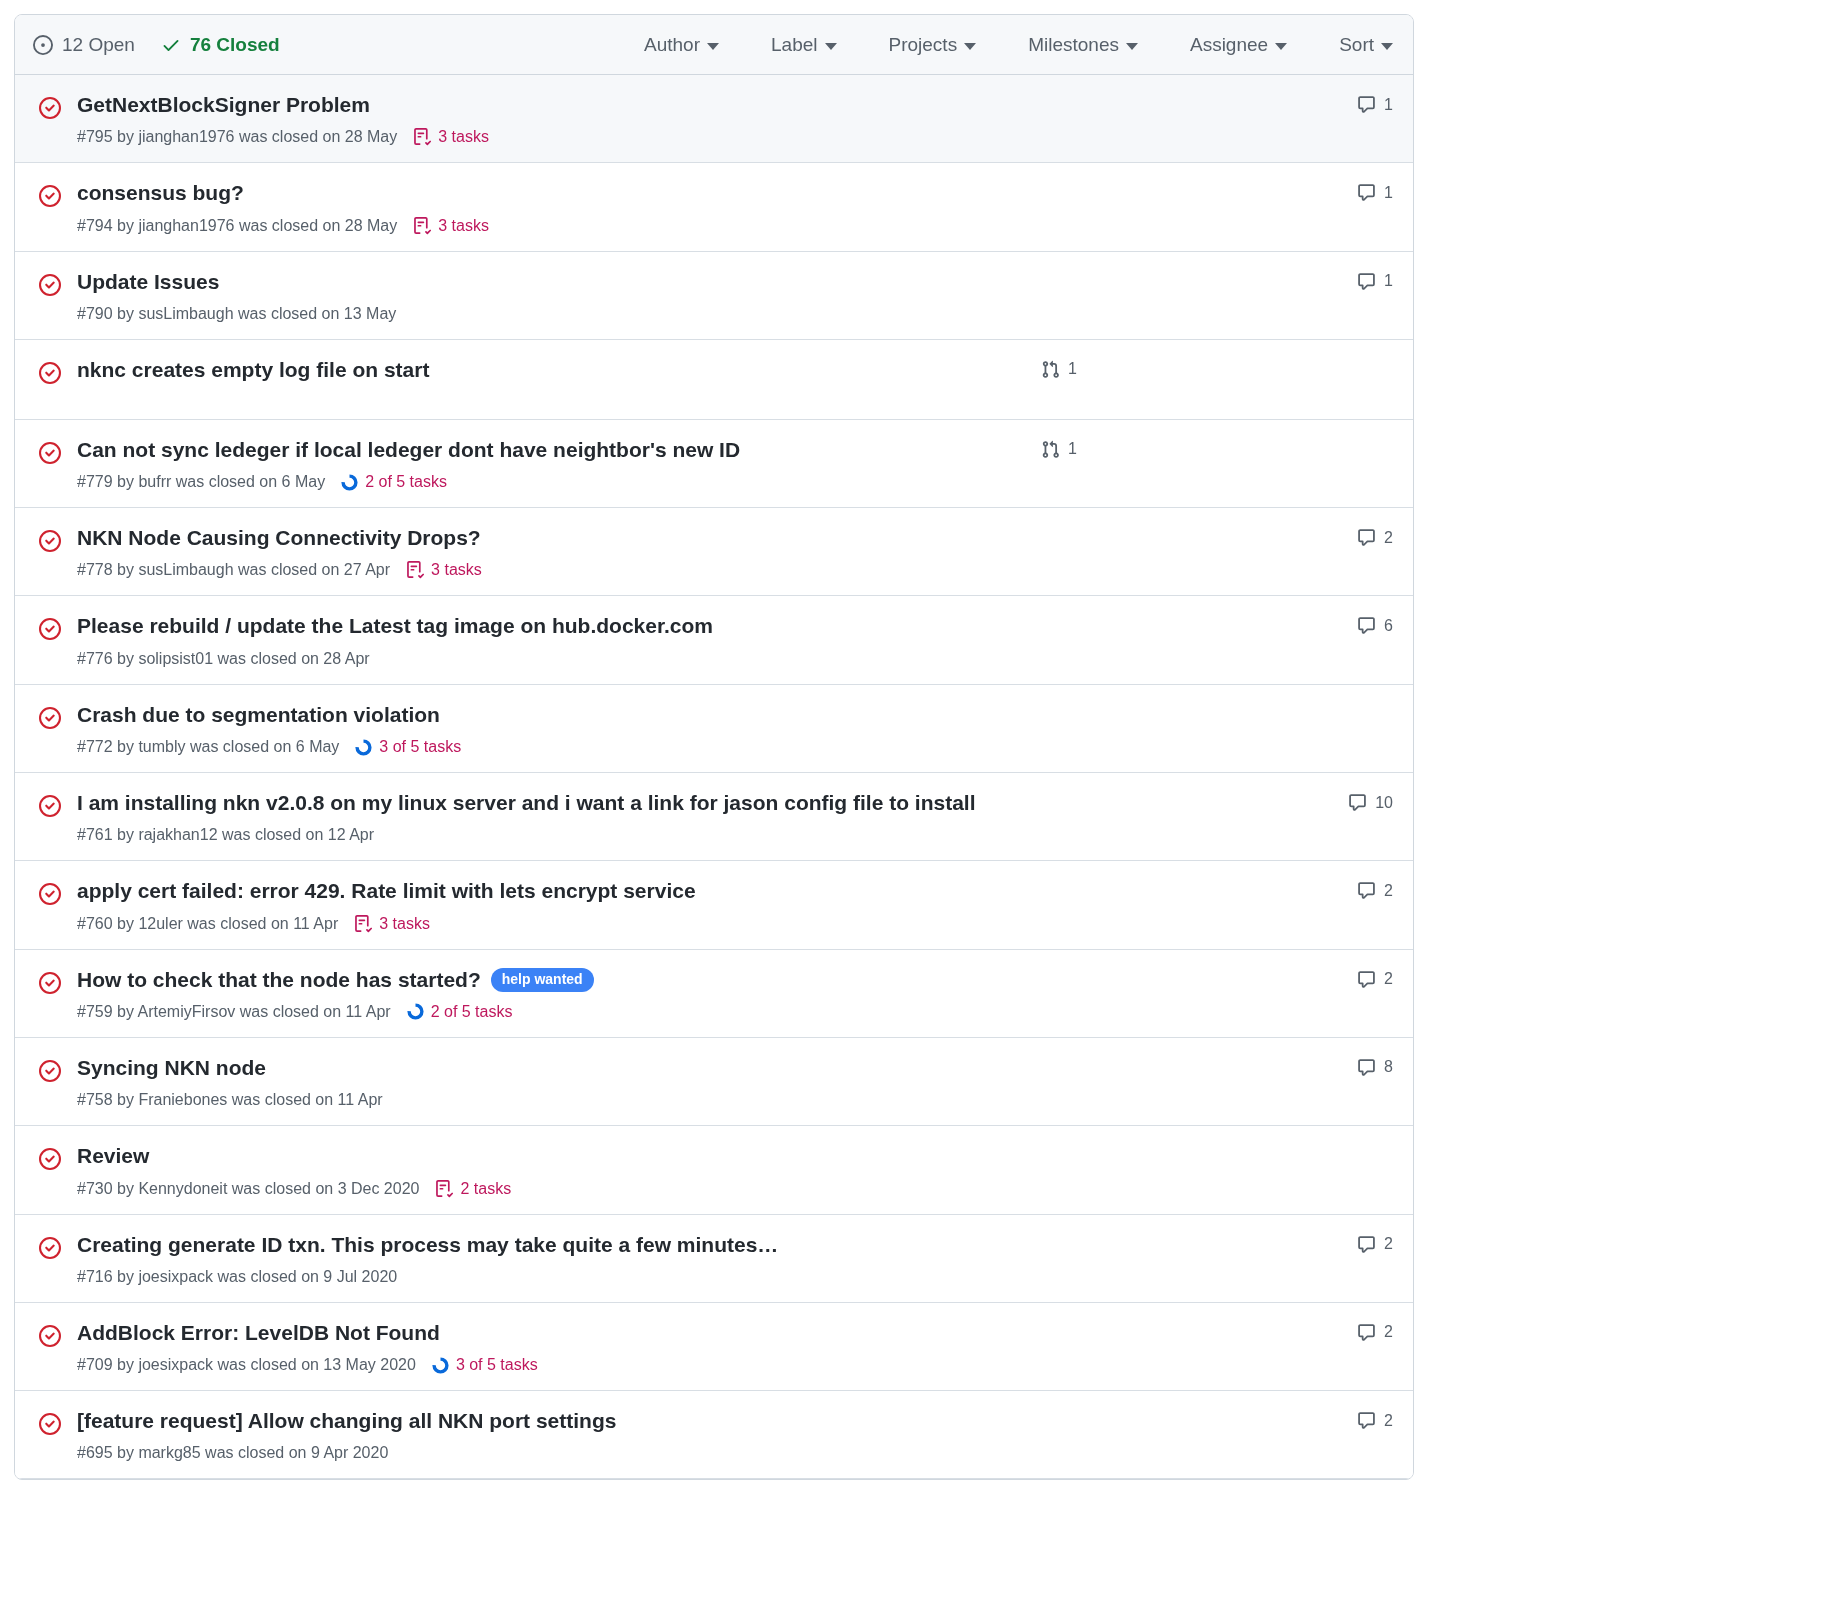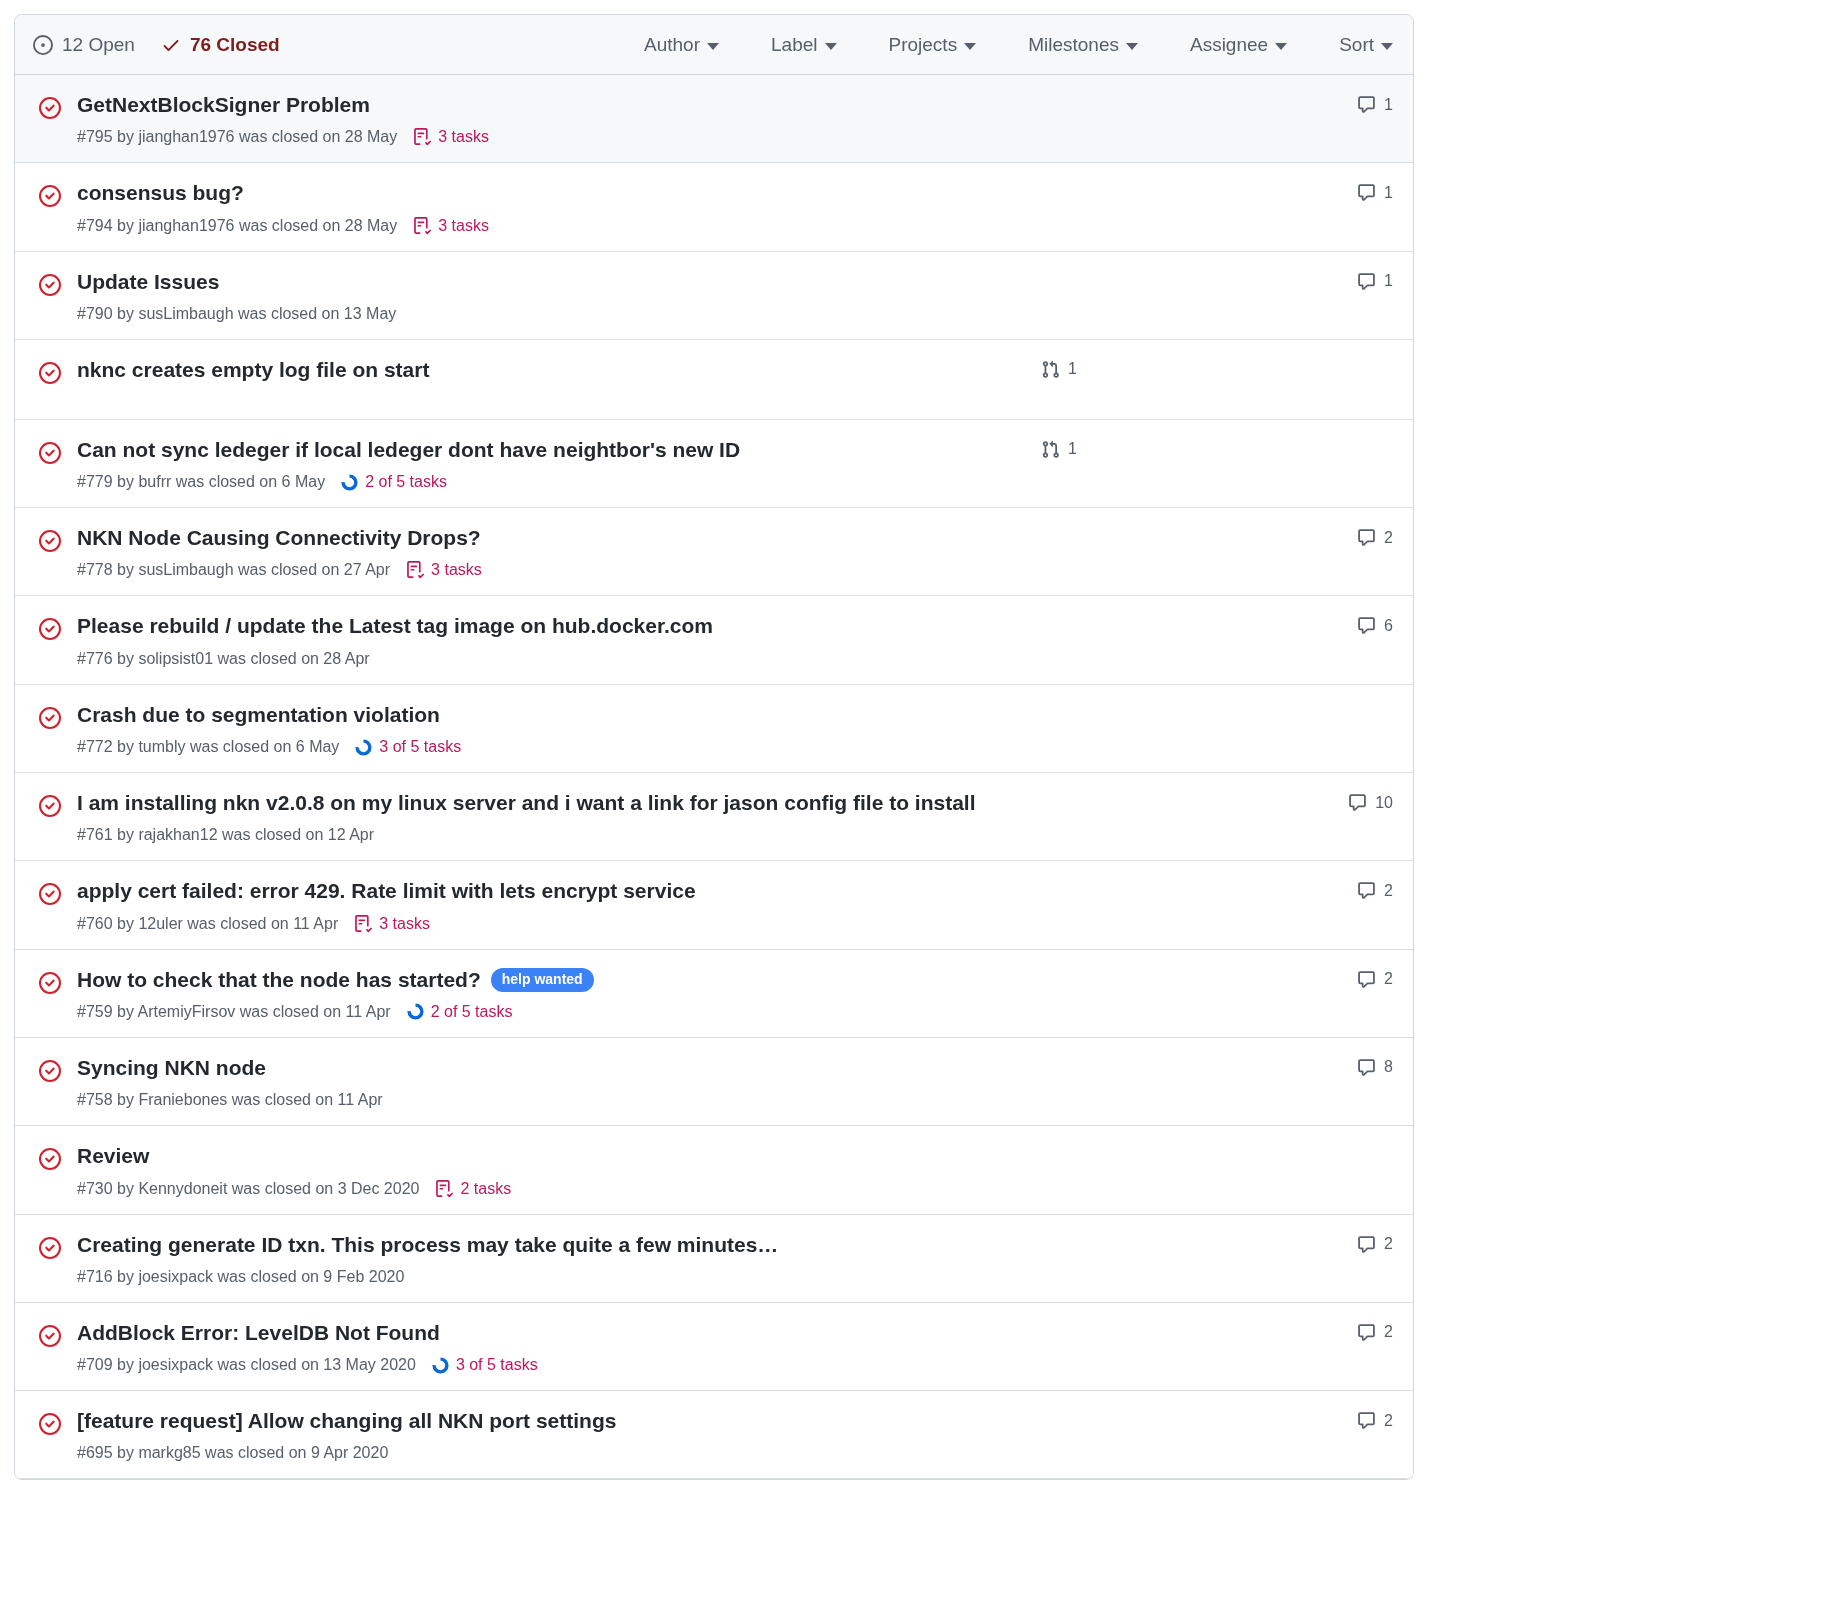--- a/index.html
+++ b/index.html
@@ -42,21 +42,21 @@
   }
   .state-filter {
     display: flex;
     align-items: center;
     gap: 9px;
     font-size: 19px;
     cursor: pointer;
     white-space: nowrap;
   }
   .state-filter.open-state { color: #57606a; font-weight: 400; }
-  .state-filter.closed-state { color: #7f1d1d; font-weight: 600; }
+  .state-filter.closed-state { color: #15803d; font-weight: 600; }
   .state-filter svg { display: block; flex: 0 0 auto; }
 
   .header-spacer { flex: 1 1 auto; }
 
   .dropdown-filters {
     display: flex;
     align-items: flex-start;
     flex: 0 0 auto;
   }
   .dd {
@@ -750,21 +750,21 @@
           <svg width="22" height="22" viewBox="0 0 16 16" fill="currentColor" aria-hidden="true">
             <path d="M11.28 6.78a.75.75 0 0 0-1.06-1.06L7.25 8.69 5.78 7.22a.75.75 0 0 0-1.06 1.06l2 2a.75.75 0 0 0 1.06 0l3.5-3.5Z"></path>
             <path d="M16 8A8 8 0 1 1 0 8a8 8 0 0 1 16 0Zm-1.5 0a6.5 6.5 0 1 0-13 0 6.5 6.5 0 0 0 13 0Z"></path>
           </svg>
         </span>
         <div class="issue-main">
           <div class="issue-title-line">
             <a class="issue-title">Creating generate ID txn. This process may take quite a few minutes…</a>
           </div>
           <div class="issue-meta">
-            <span class="meta-text">#716 by joesixpack was closed on 9 Feb 2020</span>
+            <span class="meta-text">#716 by joesixpack was closed on 9 Jul 2020</span>
           </div>
         </div>
         <div class="issue-right">
           <div class="pr-slot empty">
             <span>
               <svg width="19" height="19" viewBox="0 0 16 16" fill="currentColor" aria-hidden="true">
                 <path d="M1.5 3.25a2.25 2.25 0 1 1 3 2.122v5.256a2.251 2.251 0 1 1-1.5 0V5.372A2.25 2.25 0 0 1 1.5 3.25Zm5.677-.177L9.573.677A.25.25 0 0 1 10 .854V2.5h1A2.5 2.5 0 0 1 13.5 5v5.628a2.251 2.251 0 1 1-1.5 0V5a1 1 0 0 0-1-1h-1v1.646a.25.25 0 0 1-.427.177L7.177 3.427a.25.25 0 0 1 0-.354ZM3.75 2.5a.75.75 0 1 0 0 1.5.75.75 0 0 0 0-1.5Zm0 9.5a.75.75 0 1 0 0 1.5.75.75 0 0 0 0-1.5Zm8.25.75a.75.75 0 1 0 1.5 0 .75.75 0 0 0-1.5 0Z"></path>
               </svg>
             </span>
             <span></span>

